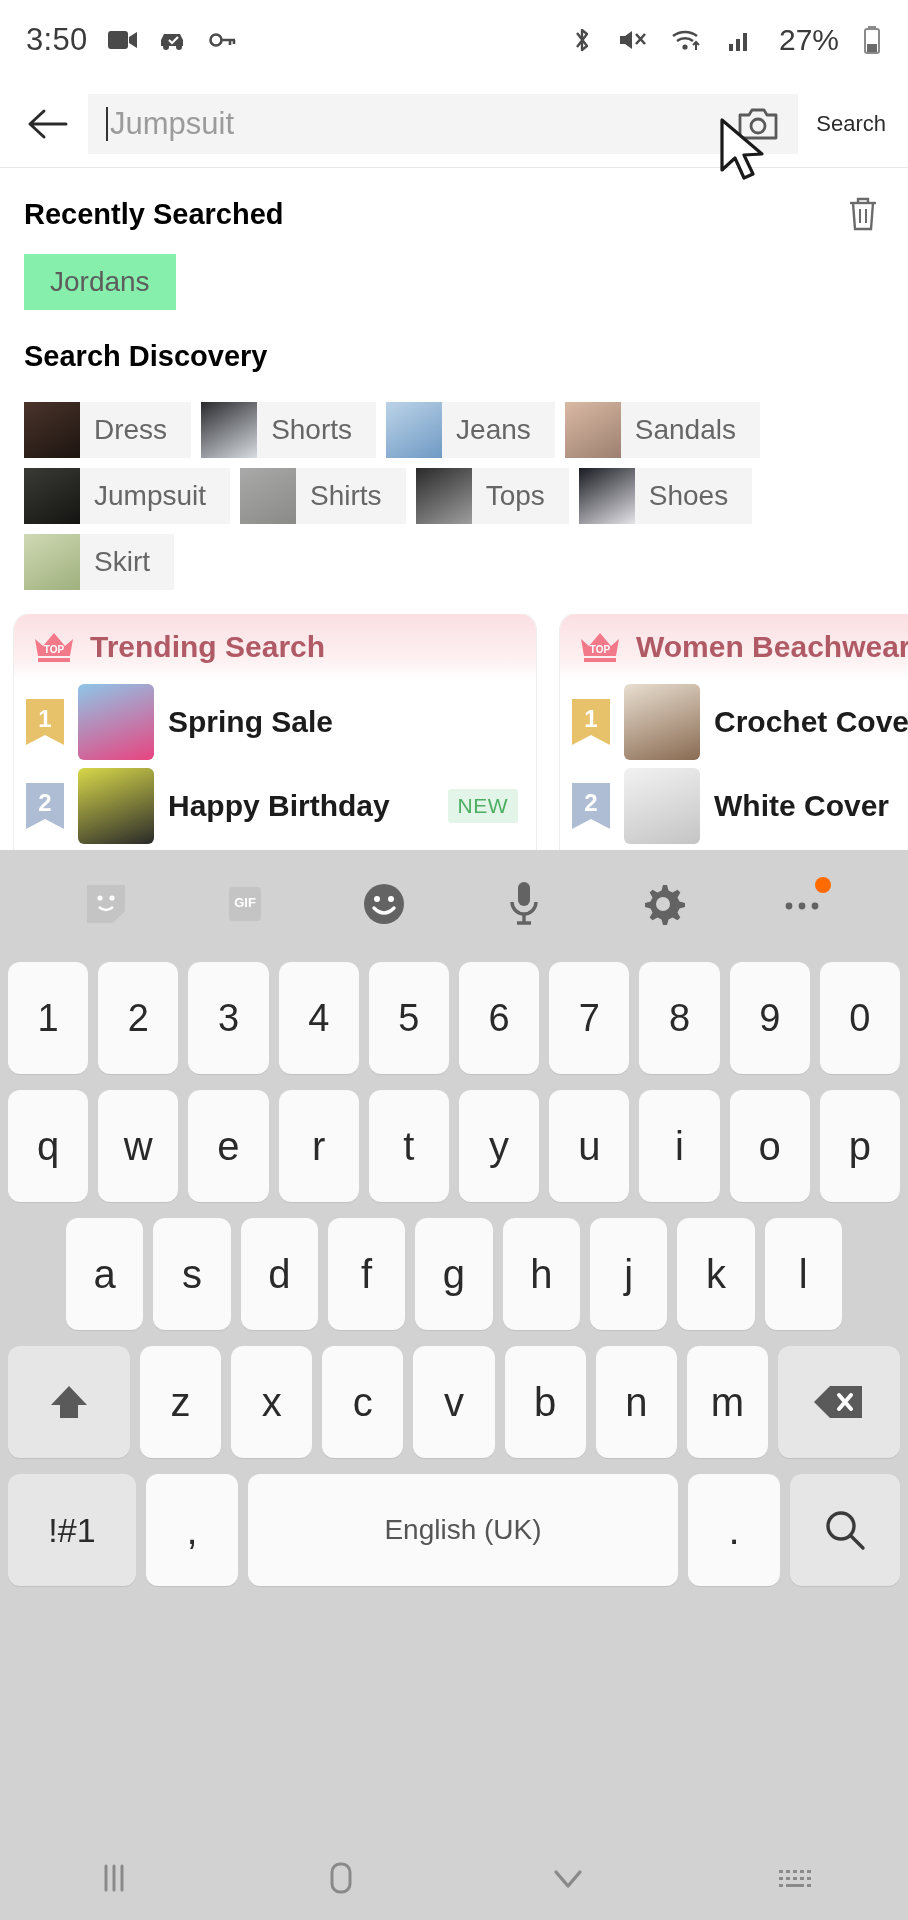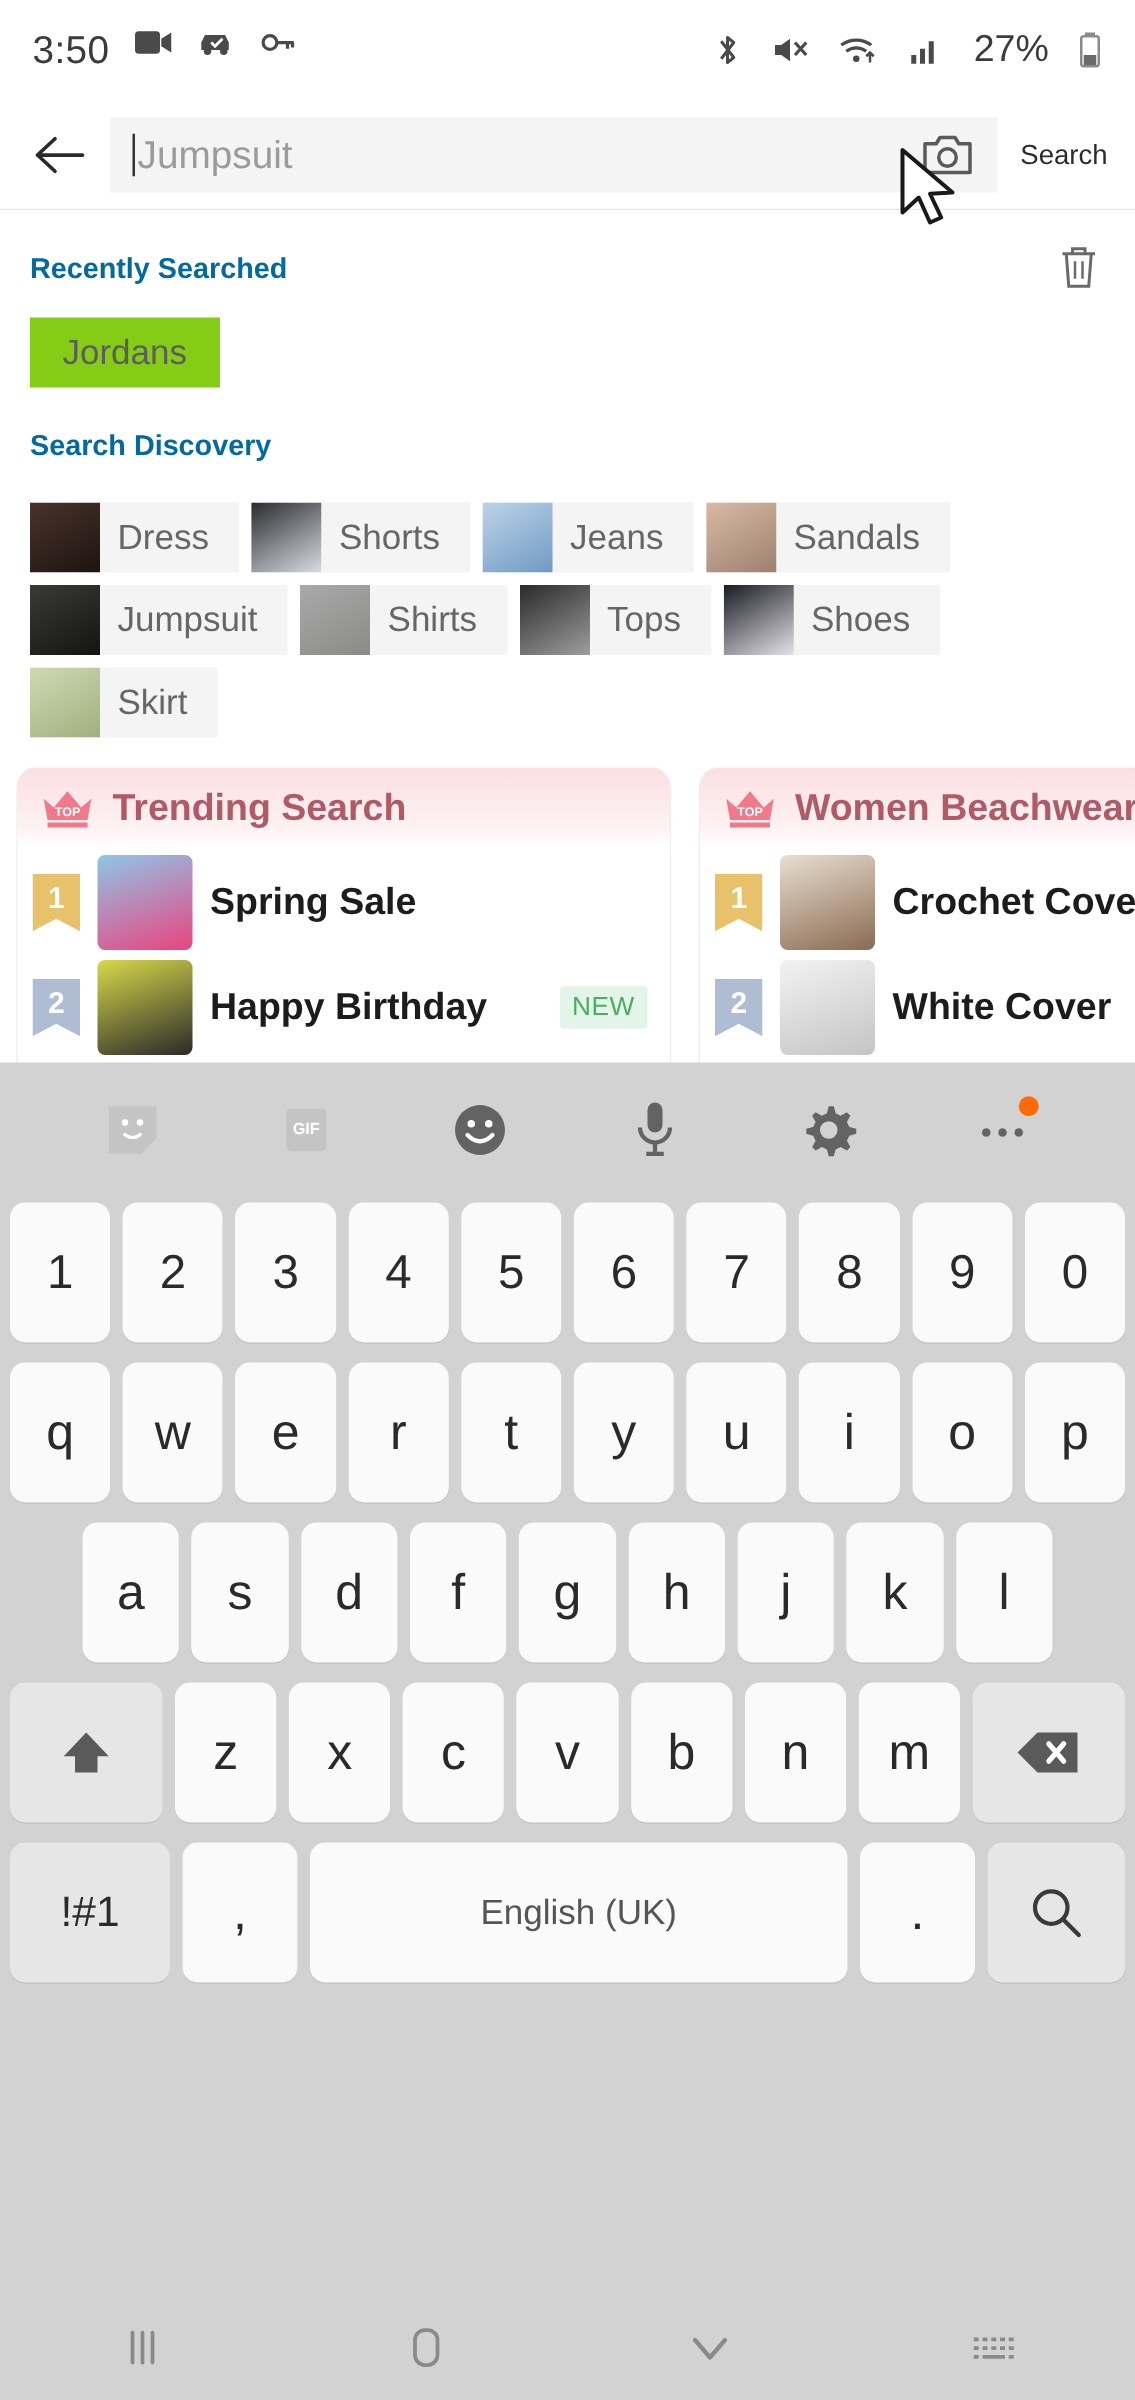--- a/index.html
+++ b/index.html
@@ -9,21 +9,21 @@
     font-family: "Liberation Sans", sans-serif;
     overflow: hidden;
   }
   .screen { position: relative; width: 908px; height: 1920px; background:#fff; }
 
   
   .statusbar {
     height: 80px; display: flex; align-items: center;
     padding: 0 26px; background: #fff;
   }
-  .sb-left { display: flex; gap: 20px; }
+  .sb-left { display: flex; align-items: center; gap: 20px; }
   .sb-time { font-size: 31px; color: #3b3b3b; letter-spacing: .3px; }
   .sb-right { margin-left: auto; display: flex; align-items: center; gap: 23px; }
   .sb-pct { font-size: 30px; color: #3b3b3b; margin-left: 3px; }
   .ico { display:inline-block; line-height:0; }
 
   
   .searchbar {
     height: 88px; display: flex; align-items: center;
     padding: 0 22px 0 22px; gap: 14px;
     border-bottom: 1px solid #e8e8e8; background:#fff;
@@ -41,26 +41,26 @@
   .cam-btn { margin-left: auto; width:48px; height:48px; display:flex; align-items:center; justify-content:center; }
   .search-label { font-size: 22px; color: #2b2b2b; flex: 0 0 auto; padding-left: 4px; }
   .cursor-arrow { position: absolute; left: 718px; top: 118px; z-index: 40; pointer-events:none; }
 
   
   .content { padding: 0 0 0 0; background:#fff; }
   .sec-head {
     display: flex; align-items: center; padding: 0 24px;
     height: 72px; margin-top: 10px;
   }
-  .sec-title { font-size: 23px; font-weight: bold; color: #0369a1; }
+  .sec-title { font-size: 29px; font-weight: bold; color: #000000; }
   .trash-btn { margin-left: auto; width: 42px; height: 42px; display:flex; align-items:center; justify-content:center; }
 
   .recent-wrap { padding: 4px 24px 0 24px; display: flex; gap: 16px; flex-wrap: wrap; }
   .recent-chip {
-    background: #84cc16; height: 56px; display:flex; align-items:center;
+    background: #86efac; height: 56px; display:flex; align-items:center;
     padding: 0 26px; font-size: 28px; color: #5d5d5d;
   }
 
   .disc-wrap { padding: 10px 24px 0 24px; display:flex; flex-wrap: wrap; gap: 10px 10px; }
   .disc-chip {
     background: #f4f4f4; height: 56px; display: flex; align-items: center;
     gap: 14px; padding-right: 24px; overflow:hidden;
   }
   .disc-thumb { width: 56px; height: 56px; flex:0 0 auto; background:#ddd; position:relative; overflow:hidden; }
   .disc-label { font-size: 28px; color: #666; white-space: nowrap; }

